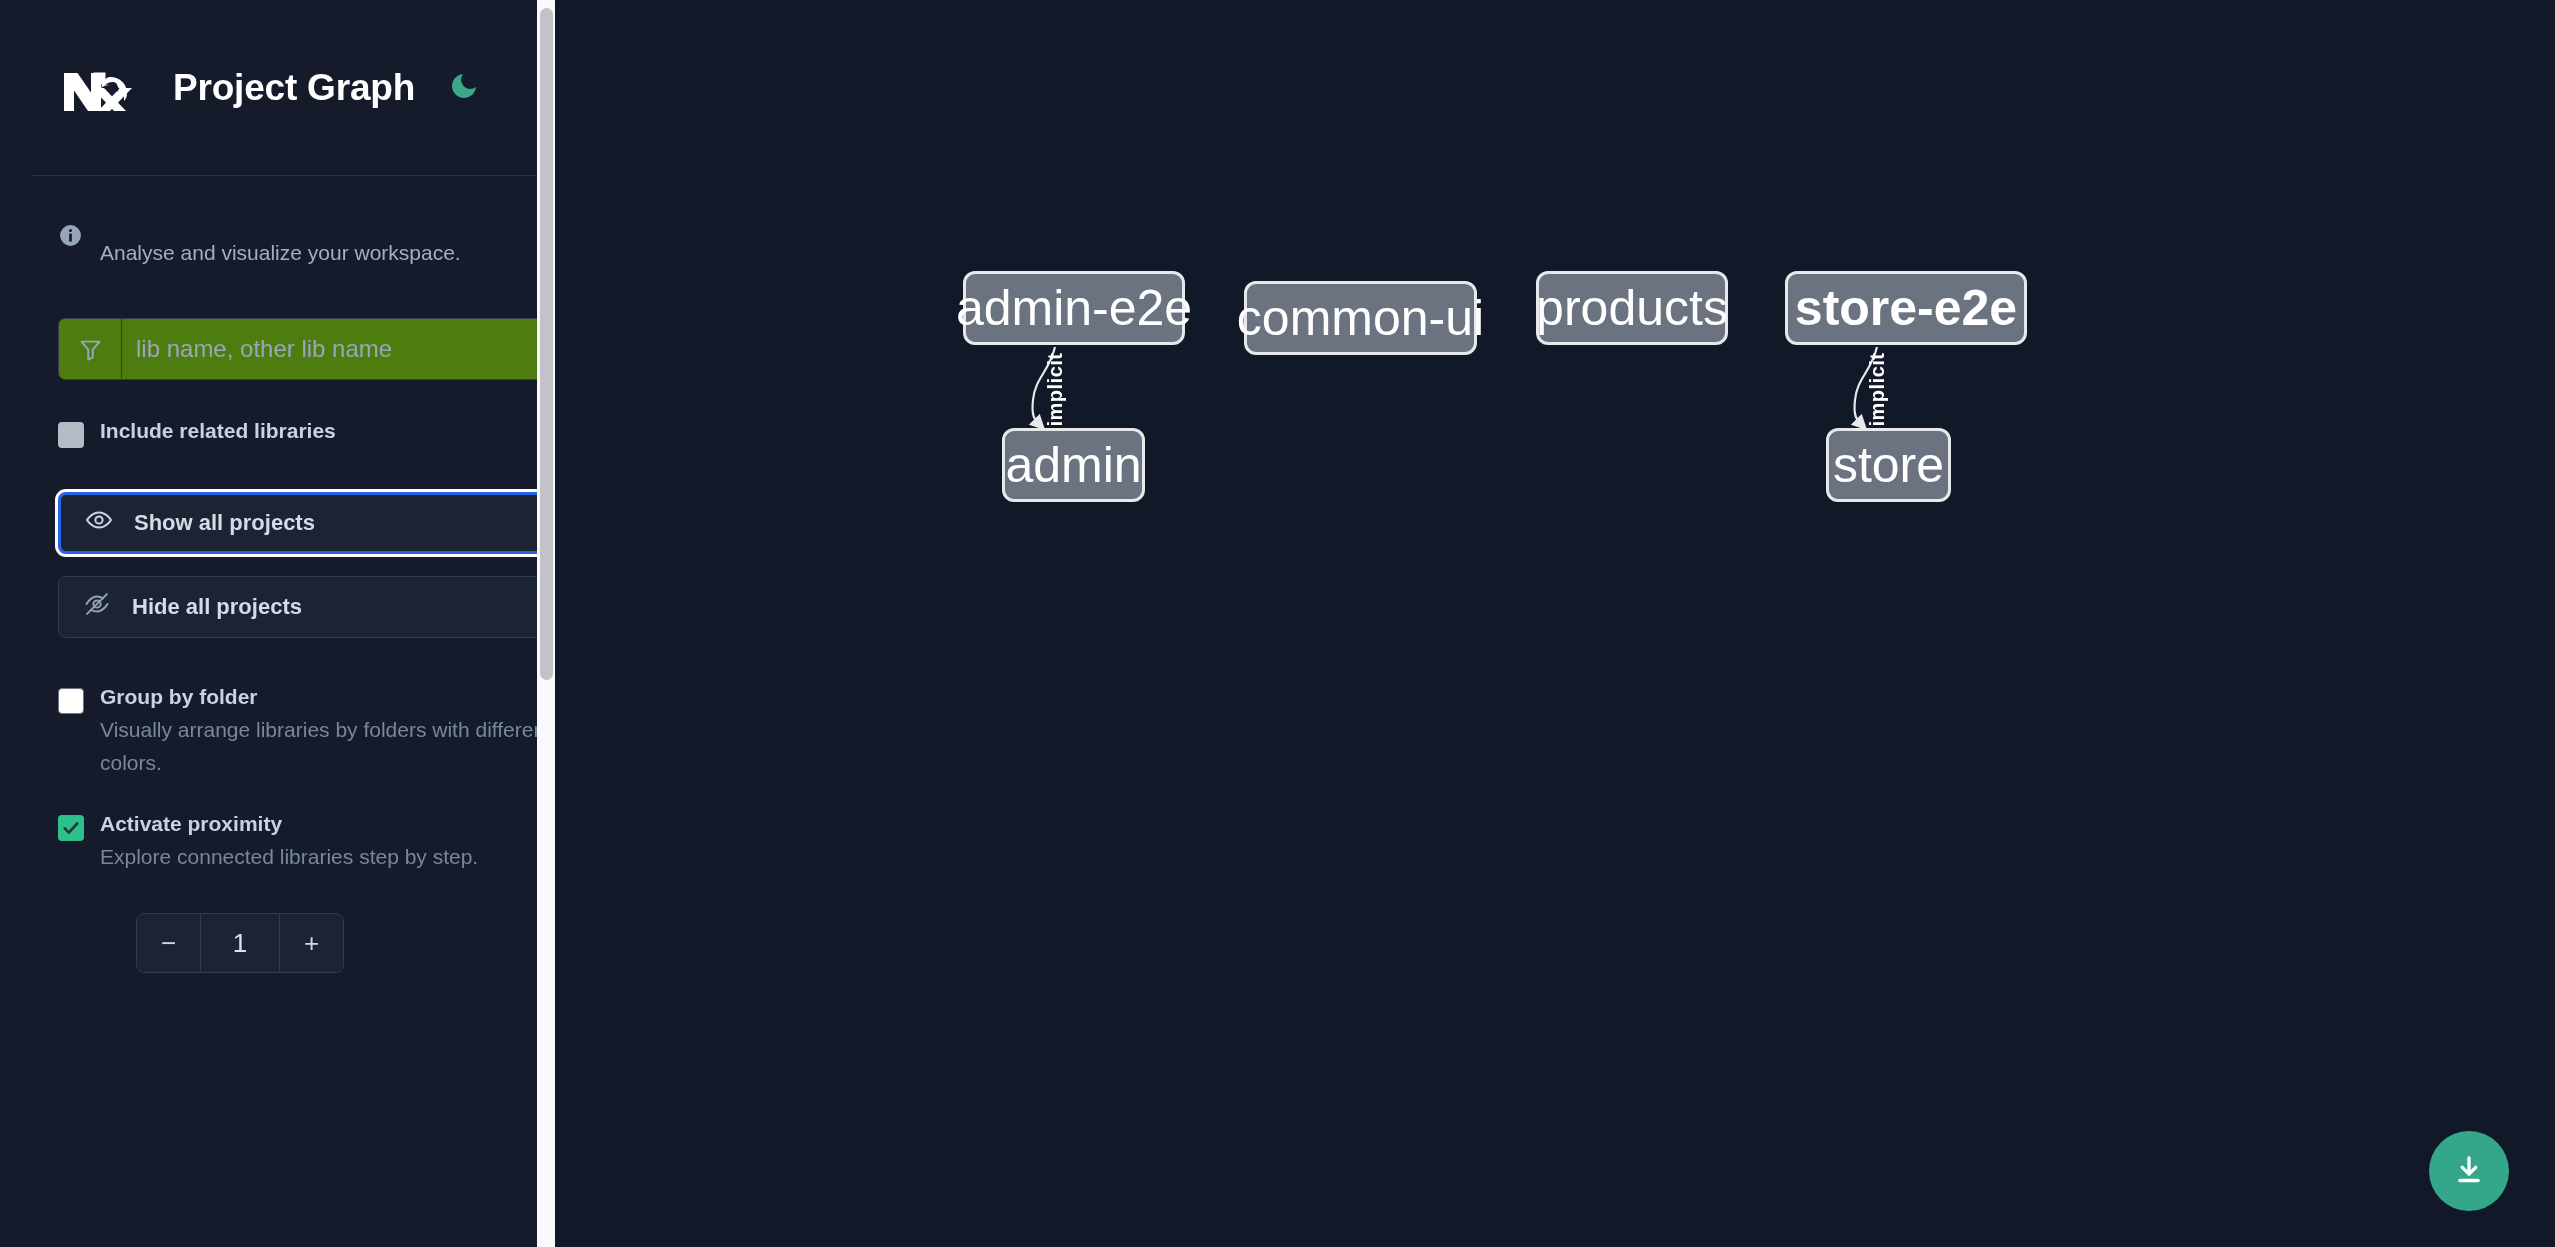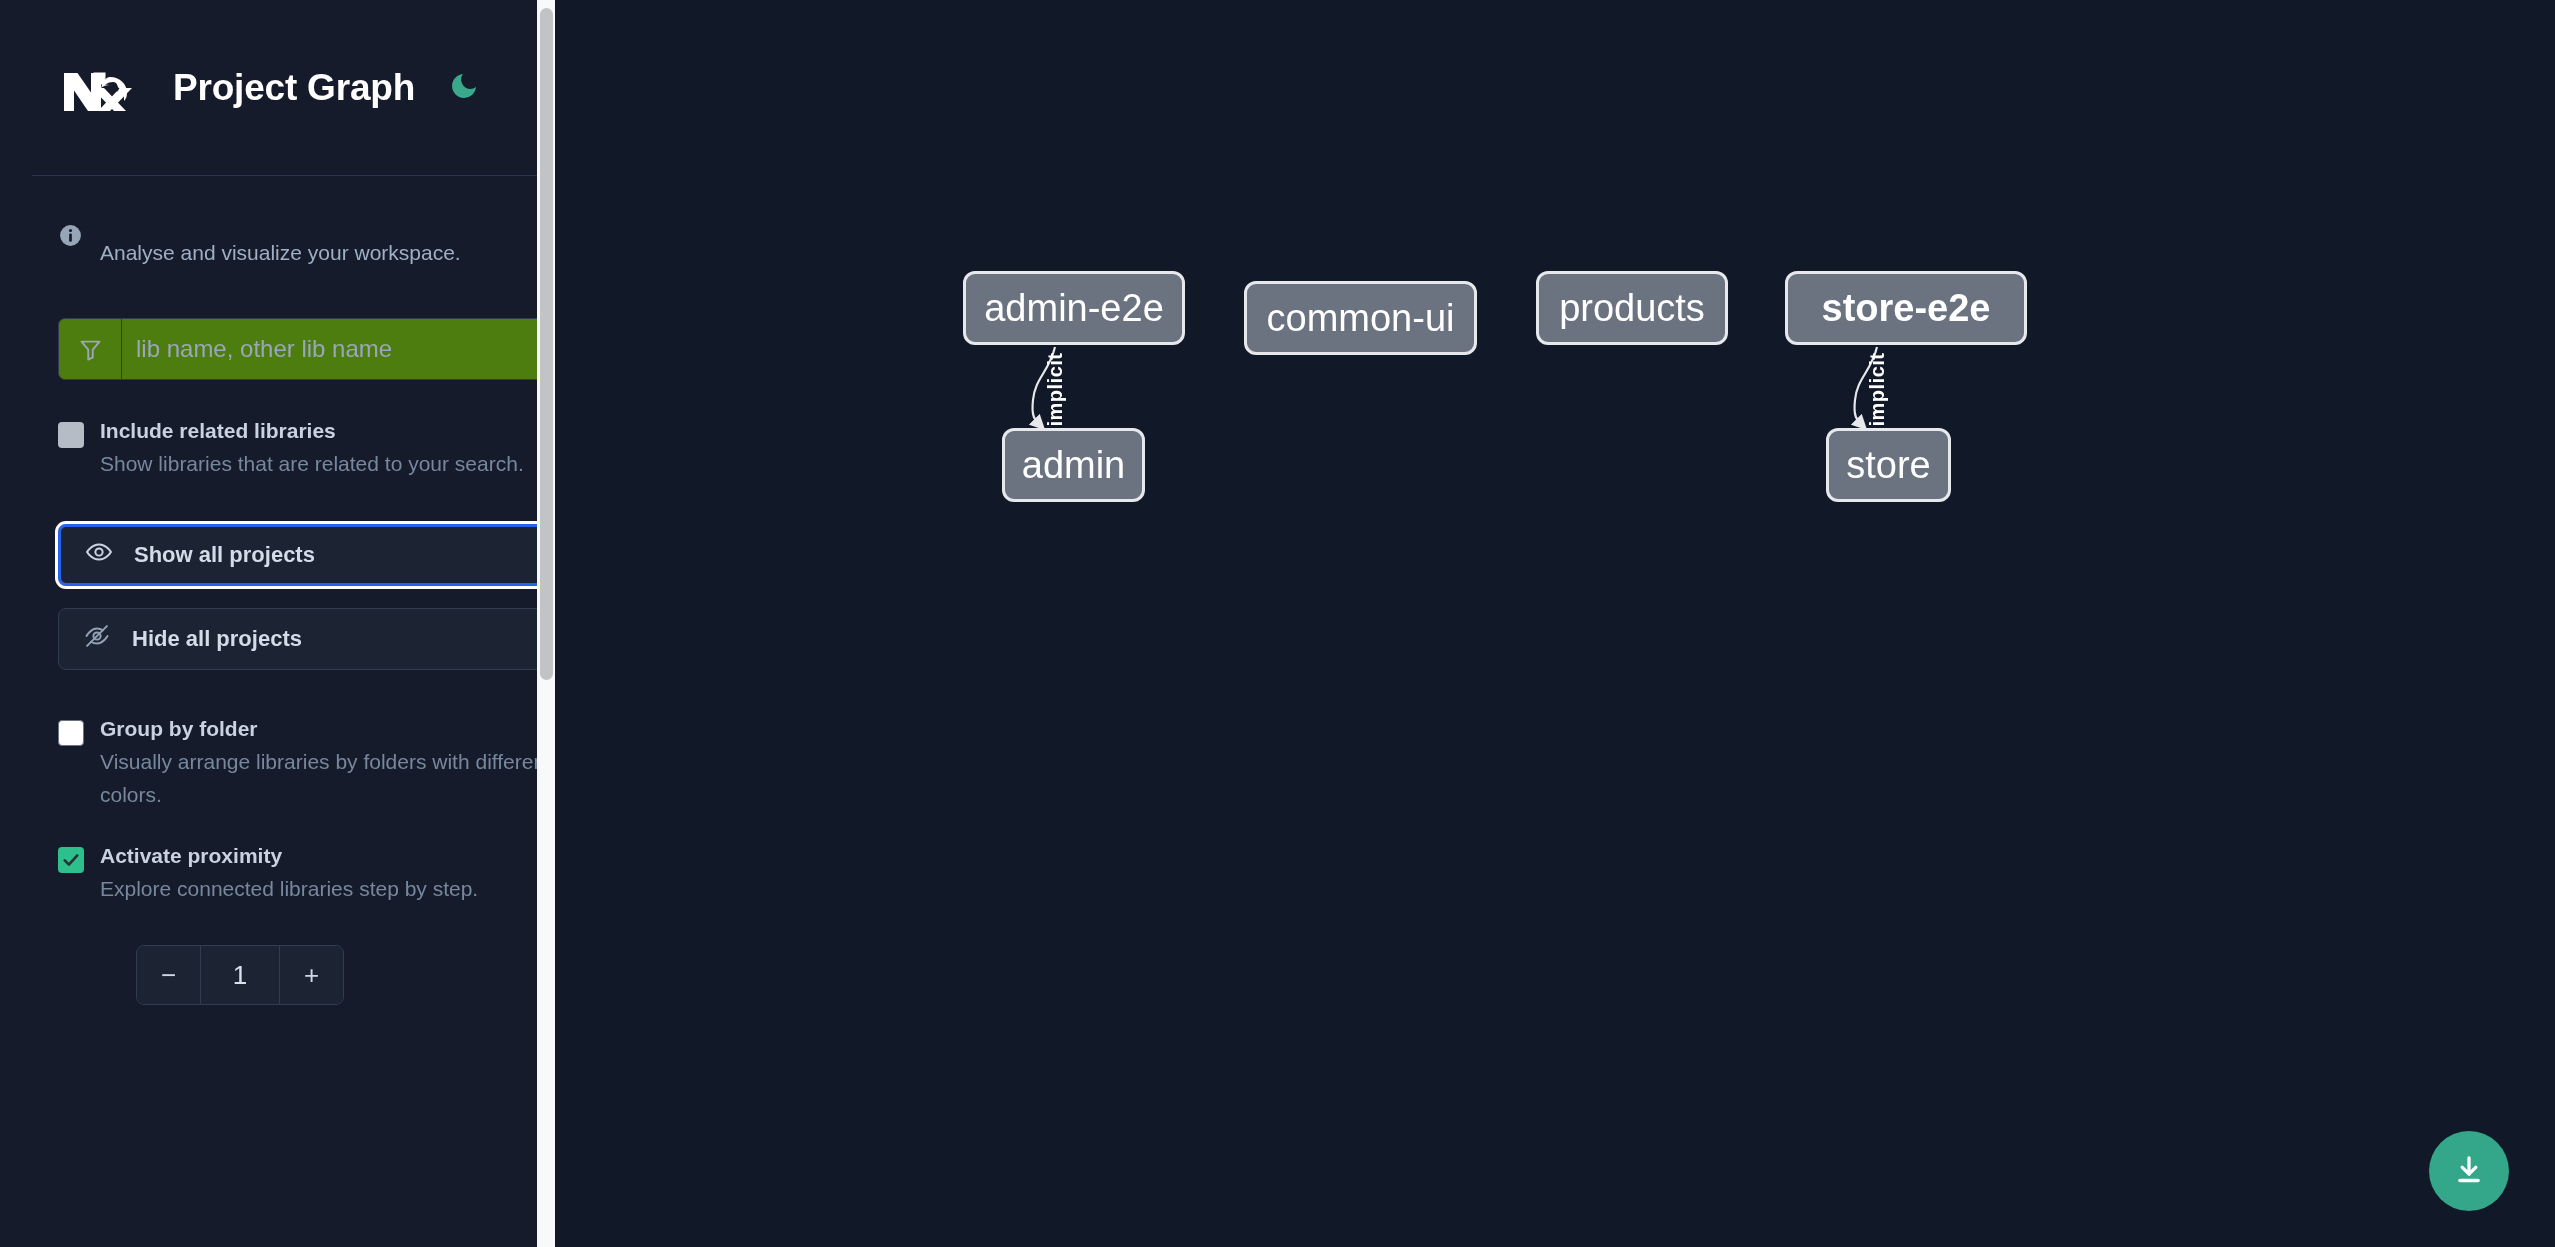--- a/index.html
+++ b/index.html
@@ -185,21 +185,21 @@
     position: absolute;
     background: #6b7280;
     border: 3px solid #e6e8ec;
     border-radius: 12px;
     display: flex; align-items: center; justify-content: center;
     color: #ffffff;
     cursor: pointer;
   }
   .node-label {
     color: #ffffff;
-    font-size: 38px;
+    font-size: 50px;
     line-height: 1;
     white-space: nowrap;
     font-family: "Liberation Sans", sans-serif;
   }
   .edge-label {
     position: absolute;
     color: #ffffff;
     font-size: 20px;
     font-weight: 700;
     transform: rotate(-90deg);
@@ -271,21 +271,20 @@
           <input class="filter-input" type="text" placeholder="lib name, other lib name" style="">
         </div>
       </div>
 
       <div class="opt opt-1">
         <span class="opt-cb">
           <span class="cb cb-gray"></span>
         </span>
         <div class="opt-body">
           <div class="opt-title">Include related libraries</div>
-          <div class="opt-desc">Show libraries that are related to your search.</div>
         </div>
       </div>
 
       <div class="btns">
         <button class="pbtn focused">
           <span>
             <svg width="28" height="28" viewBox="0 0 24 24" aria-hidden="true">
               <path d="M1.8 12S5.5 5.5 12 5.5 22.2 12 22.2 12 18.5 18.5 12 18.5 1.8 12 1.8 12z" fill="none" stroke="#cbd5e1" stroke-width="1.7"></path>
               <circle cx="12" cy="12" r="3.1" fill="none" stroke="#cbd5e1" stroke-width="1.7"></circle>
             </svg>

